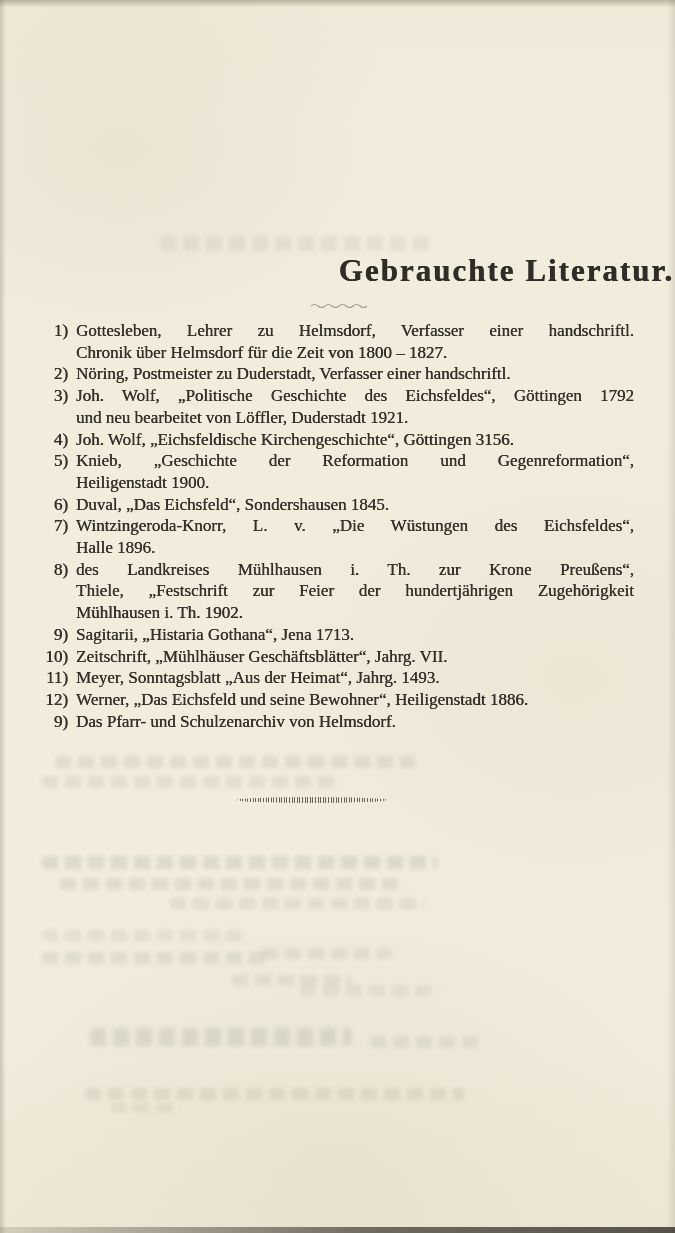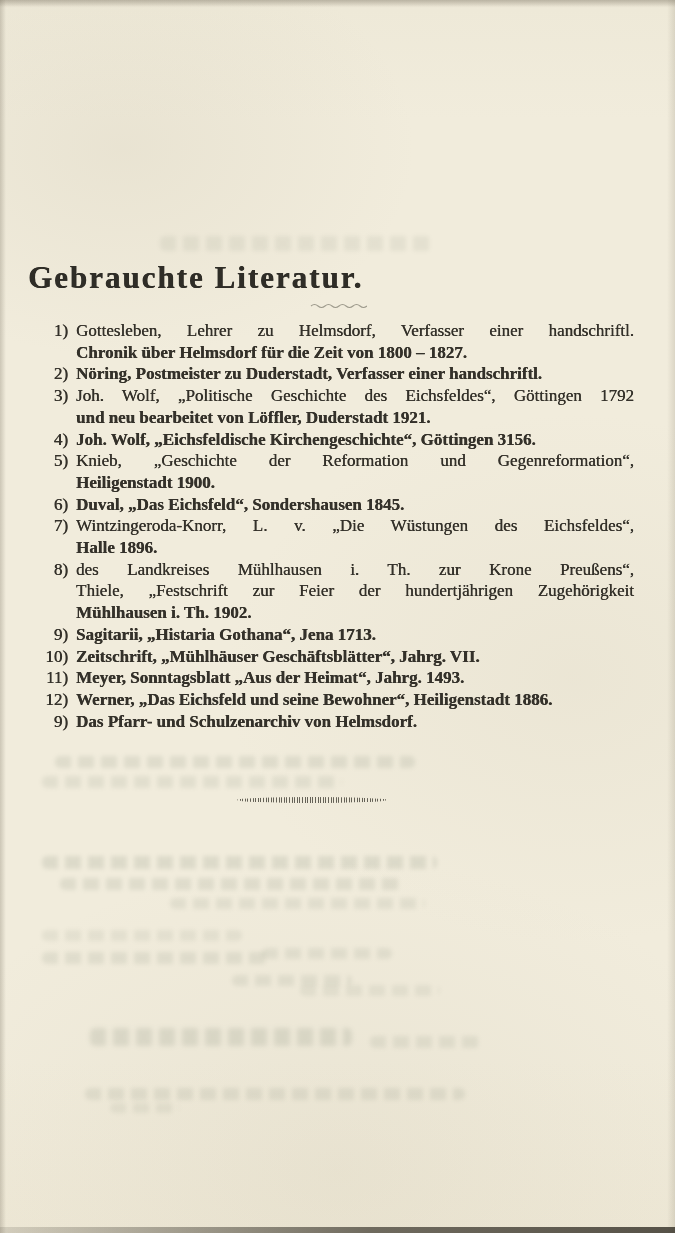--- a/index.html
+++ b/index.html
@@ -25,21 +25,21 @@
     background:linear-gradient(180deg,rgba(120,113,96,.38),rgba(120,113,96,0));}
   .edge-left{position:absolute;left:0;top:0;width:6px;height:100%;
     background:linear-gradient(90deg,rgba(120,113,96,.30),rgba(120,113,96,0));}
   .edge-right{position:absolute;right:0;top:0;width:8px;height:100%;
     background:linear-gradient(270deg,rgba(120,113,96,.18),rgba(120,113,96,0));}
   .edge-bottom{position:absolute;left:0;bottom:0;width:100%;height:6px;
     background:linear-gradient(90deg,rgba(70,66,56,.15),rgba(70,66,56,.75) 55%,rgba(60,56,47,.85));}
 
   .page-title{
     position:absolute;left:20px;right:0;top:250px;
-    margin:8px;text-align:left;
+    margin:1px;text-align:right;
     font-size:31px;line-height:40px;font-weight:bold;
     letter-spacing:2px;
     color:#2f2d27;
     text-shadow:0.4px 0 0 #2f2d27;
   }
   .flourish{
     position:absolute;left:0;right:0;top:301px;
     display:flex;justify-content:center;
     opacity:.75;
   }
@@ -47,21 +47,21 @@
     position:absolute;left:36px;top:320px;width:598px;
     font-size:17px;line-height:21.7px;
   }
   .entry{display:flex;}
   .num{
     width:32px;flex:0 0 32px;text-align:right;padding-right:8px;
     text-shadow:0.3px 0 0 currentColor;
   }
   .txt{flex:1;min-width:0;text-shadow:0.3px 0 0 currentColor;}
   .txt .line{text-align:justify;text-align-last:justify;}
-  .txt .line:last-child{text-align-last:left;font-weight:bold;}
+  .txt .line:last-child{text-align-last:left;}
 
   .divider{
     position:absolute;left:237px;top:797px;width:150px;height:6px;
     background:repeating-linear-gradient(90deg,#4c493f 0 1px,rgba(76,73,63,0) 1px 2.6px);
     clip-path:ellipse(50% 50% at 50% 50%);
     opacity:.85;
   }
 
   
   .ghost{

